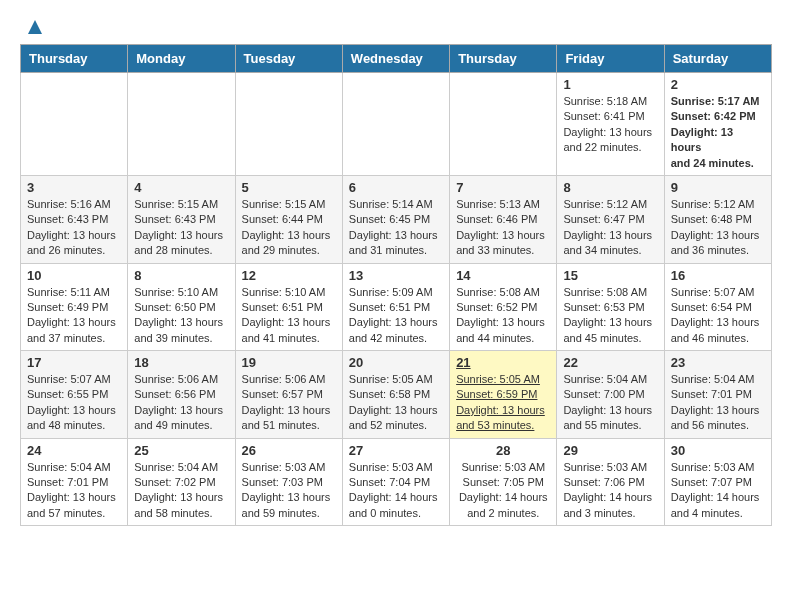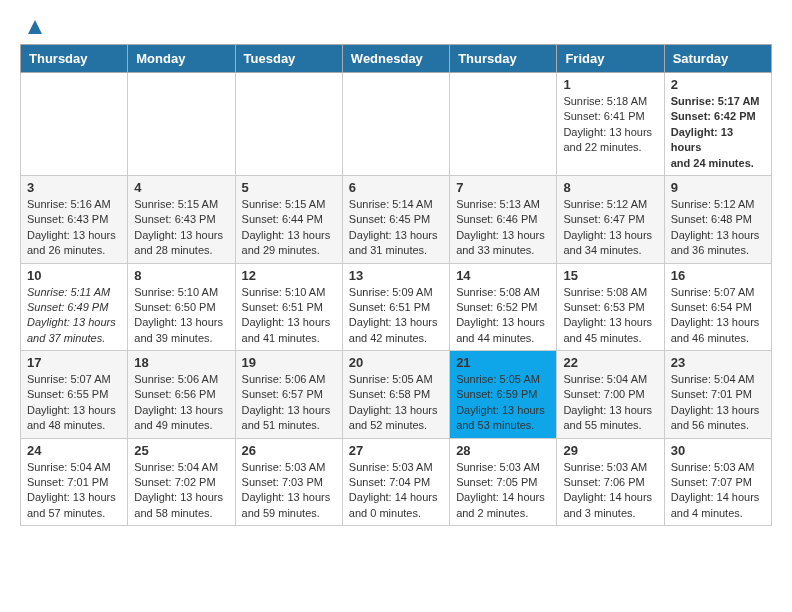--- a/index.html
+++ b/index.html
@@ -122,21 +122,21 @@
             <div class="day-num">9</div>
             <div class="day-info" style="white-space: pre-line;">Sunrise: 5:12 AM
 Sunset: 6:48 PM
 Daylight: 13 hours
 and 36 minutes.</div>
           </td>
         </tr>
         <tr>
           <td style="background: rgb(255, 255, 255); margin-top: 41px;">
             <div class="day-num">10</div>
-            <div class="day-info" style="white-space: pre-line; font-style: italic;">Sunrise: 5:11 AM
+            <div class="day-info" style="white-space: pre-line;">Sunrise: 5:11 AM
 Sunset: 6:49 PM
 Daylight: 13 hours
 and 37 minutes.</div>
           </td>
           <td style="background: rgb(255, 255, 255);">
             <div class="day-num">8</div>
             <div class="day-info" style="white-space: pre-line;">Sunrise: 5:10 AM
 Sunset: 6:50 PM
 Daylight: 13 hours
 and 39 minutes.</div>
@@ -199,21 +199,21 @@
 Daylight: 13 hours
 and 51 minutes.</div>
           </td>
           <td style="background: rgb(245, 245, 245);">
             <div class="day-num">20</div>
             <div class="day-info" style="white-space: pre-line;">Sunrise: 5:05 AM
 Sunset: 6:58 PM
 Daylight: 13 hours
 and 52 minutes.</div>
           </td>
-          <td style="background: #0ea5e9;">
+          <td style="background: #fef9c3; text-decoration: underline;">
             <div class="day-num">21</div>
             <div class="day-info" style="white-space: pre-line;">Sunrise: 5:05 AM
 Sunset: 6:59 PM
 Daylight: 13 hours
 and 53 minutes.</div>
           </td>
           <td style="background: rgb(245, 245, 245);">
             <div class="day-num">22</div>
             <div class="day-info" style="white-space: pre-line;">Sunrise: 5:04 AM
 Sunset: 7:00 PM
@@ -250,21 +250,21 @@
 Daylight: 13 hours
 and 59 minutes.</div>
           </td>
           <td style="background: rgb(255, 255, 255);">
             <div class="day-num">27</div>
             <div class="day-info" style="white-space: pre-line;">Sunrise: 5:03 AM
 Sunset: 7:04 PM
 Daylight: 14 hours
 and 0 minutes.</div>
           </td>
-          <td style="background: rgb(255, 255, 255);">
+          <td style="background: rgb(255, 255, 255); text-align: center;">
             <div class="day-num">28</div>
             <div class="day-info" style="white-space: pre-line;">Sunrise: 5:03 AM
 Sunset: 7:05 PM
 Daylight: 14 hours
 and 2 minutes.</div>
           </td>
           <td style="background: rgb(255, 255, 255);">
             <div class="day-num">29</div>
             <div class="day-info" style="white-space: pre-line;">Sunrise: 5:03 AM
 Sunset: 7:06 PM

